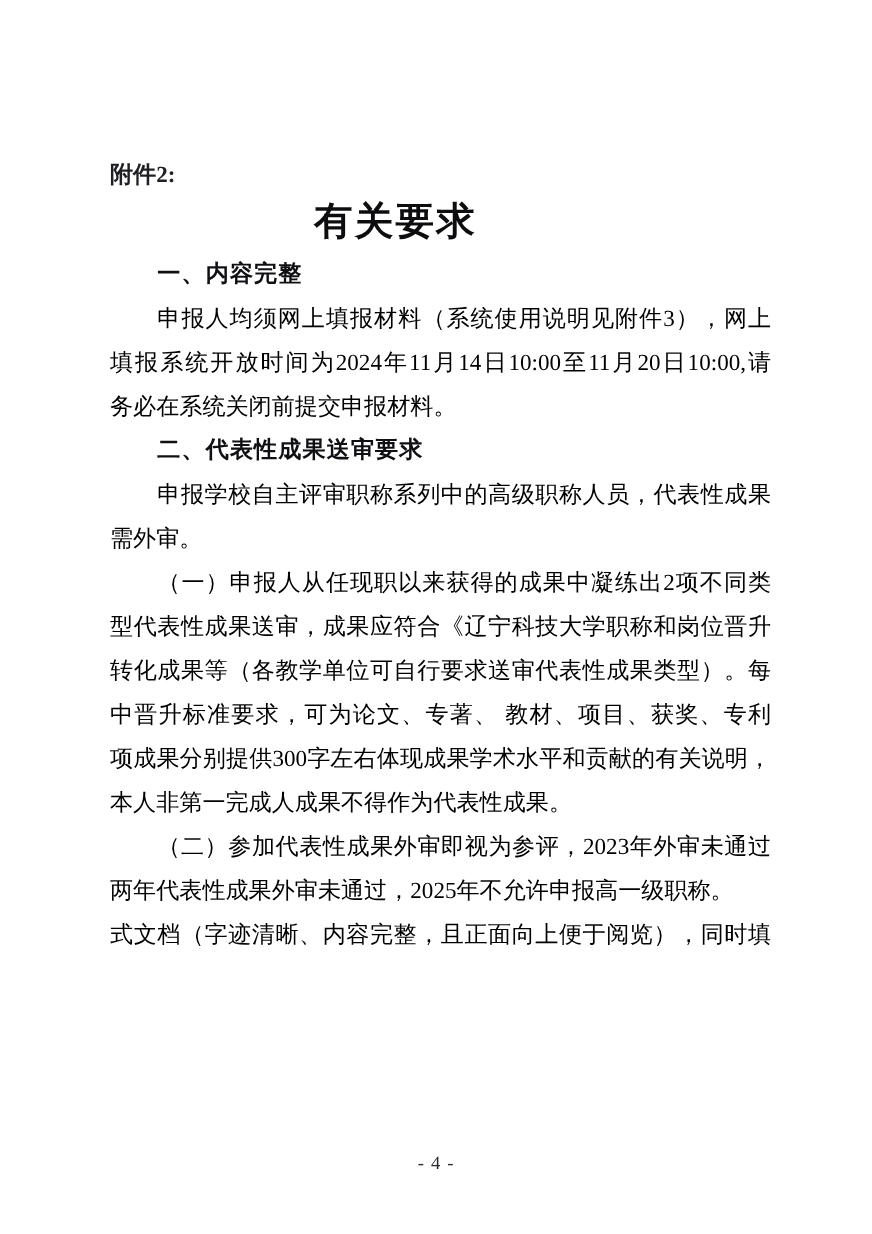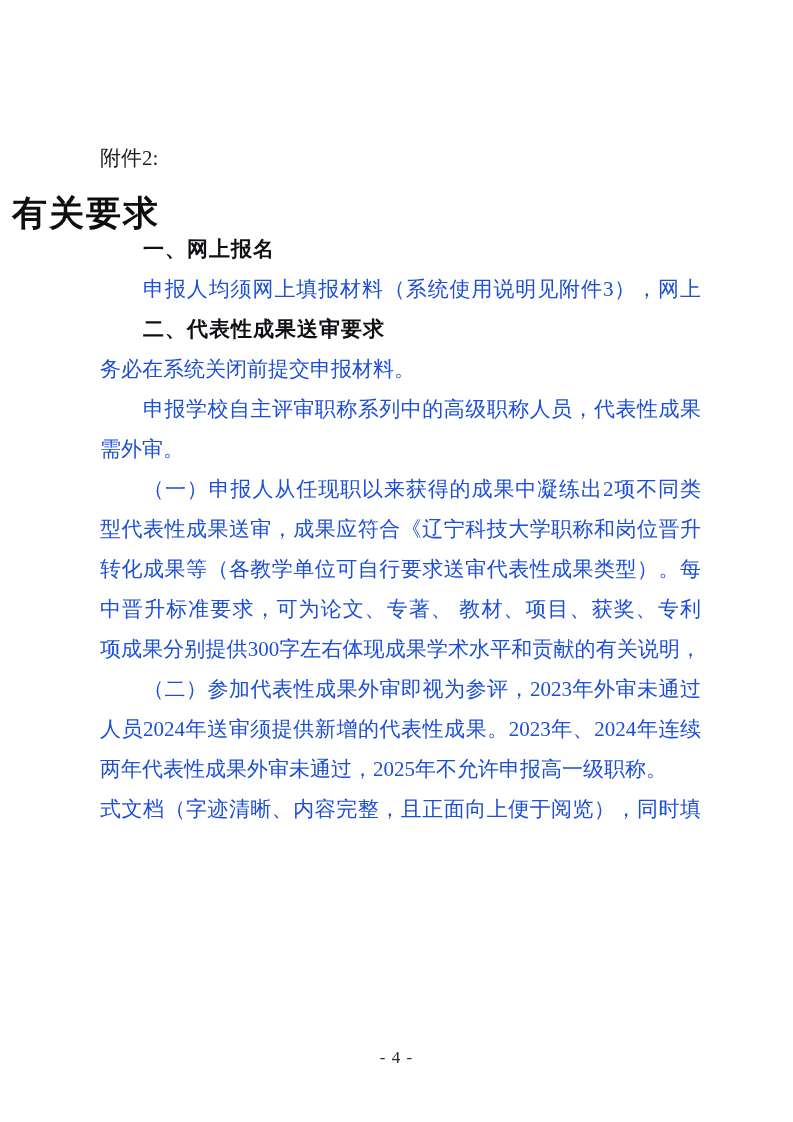--- a/index.html
+++ b/index.html
@@ -20,47 +20,49 @@
     inset: 0;
     background: #ffffff;
   }
   .attachment {
     position: absolute;
     left: 100px;
     top: 143px;
     font-size: 21px;
     line-height: 30px;
     color: #1f1f24;
+    font-weight: bold;
   }
   .doc-title {
     position: absolute;
     top: 180px;
     left: 0;
     width: 719px;
-    margin: 12px;
+    margin: 0;
+    text-align: center;
     font-size: 35px;
     line-height: 44px;
     font-weight: bold;
     letter-spacing: 2px;
     color: #0d0d10;
     font-family: "Liberation Serif", "DejaVu Serif", serif;
   }
   .content {
     position: absolute;
     left: 100px;
     top: 229px;
     width: 601px;
   }
   .line {
     font-size: 21px;
     line-height: 40px;
     height: 40px;
     text-align: left;
     text-justify: inter-character;
-    color: #1d4ed8;
+    color: #000000;
   }
   .line.indent {
     padding-left: 43px;
   }
   .line.justify {
     text-align: justify;
     text-align-last: justify;
   }
   .line.heading {
     font-family: "Liberation Sans", "DejaVu Sans", sans-serif;
@@ -79,30 +81,31 @@
     color: #2a2a30;
   }
 </style>
 </head>
 <body>
 
 <div class="page">
   <div class="attachment">附件2:</div>
   <h1 class="doc-title">有关要求</h1>
   <div class="content" id="content">
-      <div class="line heading indent">一、网上报名</div>
+      <div class="line heading indent">一、内容完整</div>
       <div class="line body indent justify">申报人均须网上填报材料（系统使用说明见附件3），网上</div>
+      <div class="line body justify">填报系统开放时间为2024年11月14日10:00至11月20日10:00,请</div>
+      <div class="line body">务必在系统关闭前提交申报材料。</div>
       <div class="line heading indent">二、代表性成果送审要求</div>
-      <div class="line body">务必在系统关闭前提交申报材料。</div>
       <div class="line body indent justify">申报学校自主评审职称系列中的高级职称人员，代表性成果</div>
       <div class="line body">需外审。</div>
       <div class="line body indent justify">（一）申报人从任现职以来获得的成果中凝练出2项不同类</div>
       <div class="line body justify">型代表性成果送审，成果应符合《辽宁科技大学职称和岗位晋升</div>
       <div class="line body justify">转化成果等（各教学单位可自行要求送审代表性成果类型）。每</div>
       <div class="line body justify">中晋升标准要求，可为论文、专著、 教材、项目、获奖、专利</div>
       <div class="line body justify">项成果分别提供300字左右体现成果学术水平和贡献的有关说明，</div>
+      <div class="line body">本人非第一完成人成果不得作为代表性成果。</div>
       <div class="line body indent justify">（二）参加代表性成果外审即视为参评，2023年外审未通过</div>
-      <div class="line body justify">人员2024年送审须提供新增的代表性成果。2023年、2024年连续</div>
       <div class="line body">两年代表性成果外审未通过，2025年不允许申报高一级职称。</div>
       <div class="line body justify">式文档（字迹清晰、内容完整，且正面向上便于阅览），同时填</div>
     </div>
   <div class="pageno">- 4 -</div>
 </div>
 
 </body></html>

